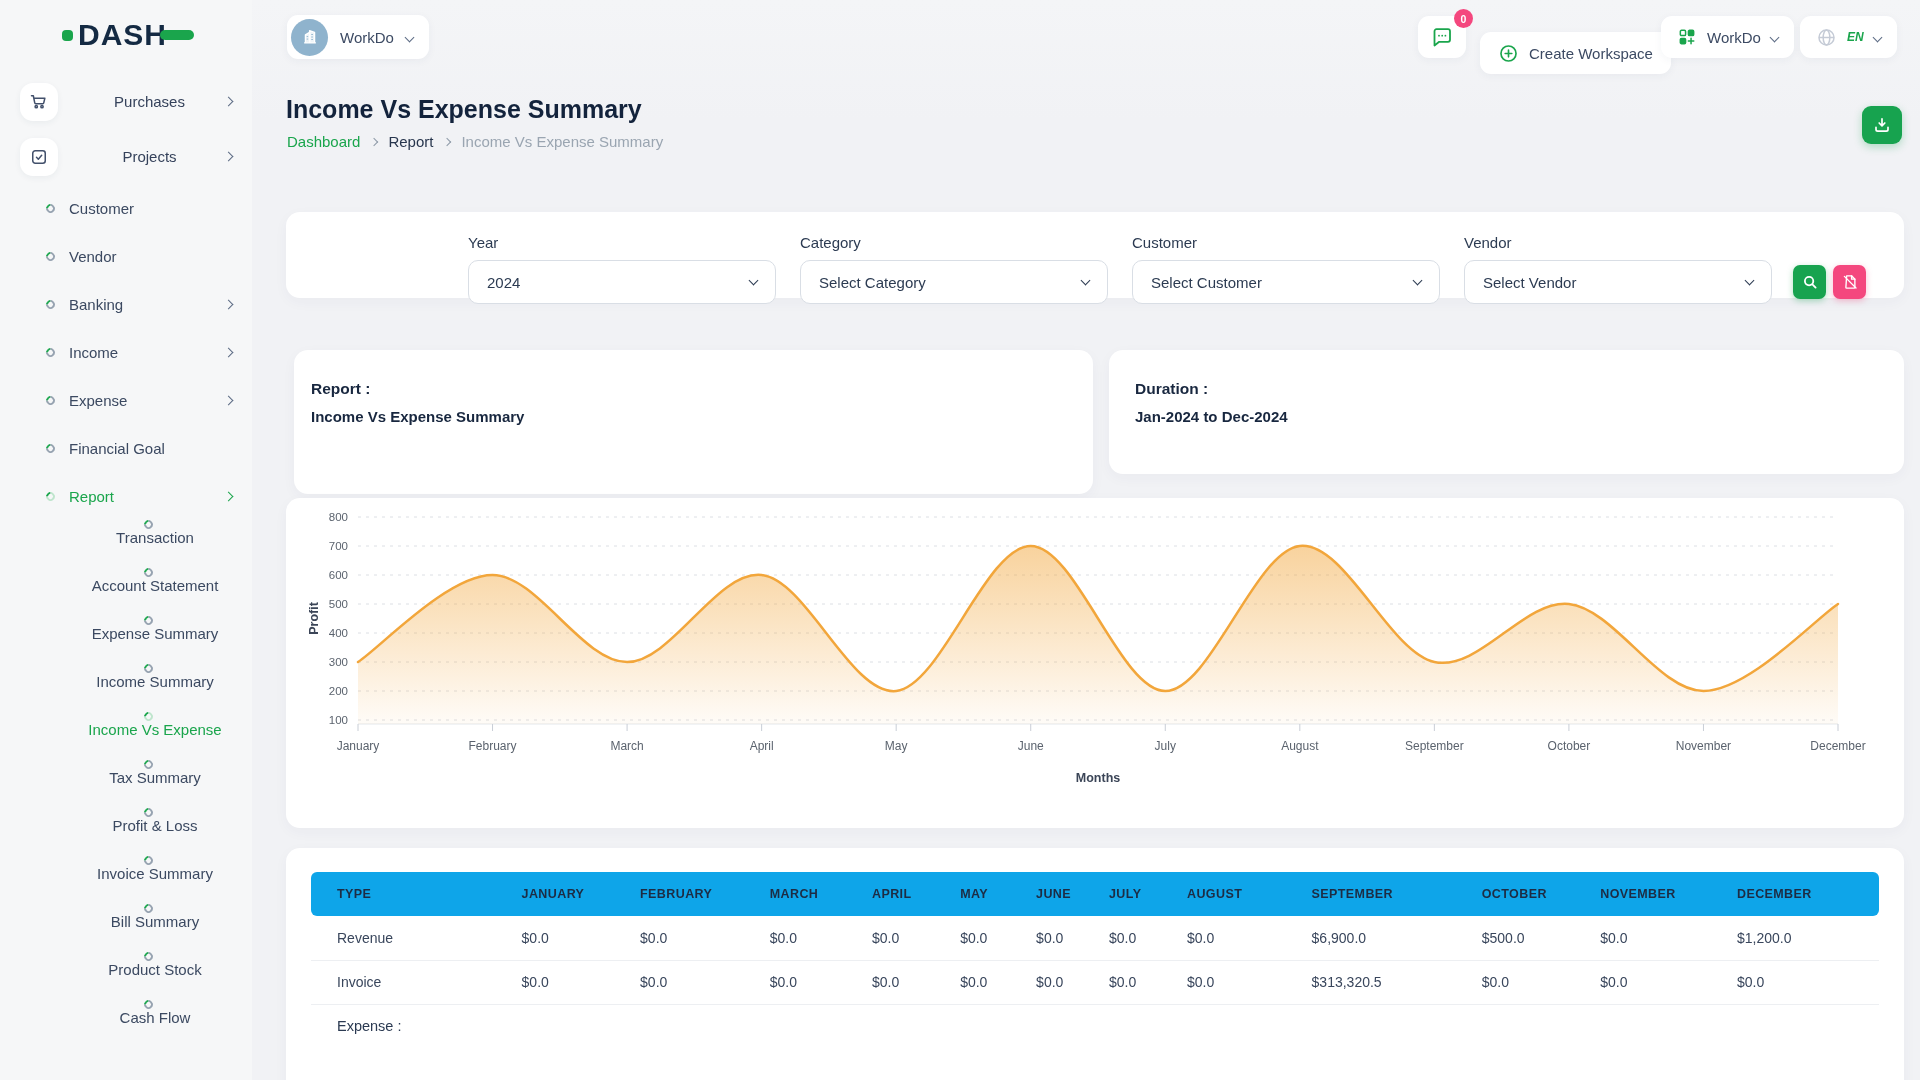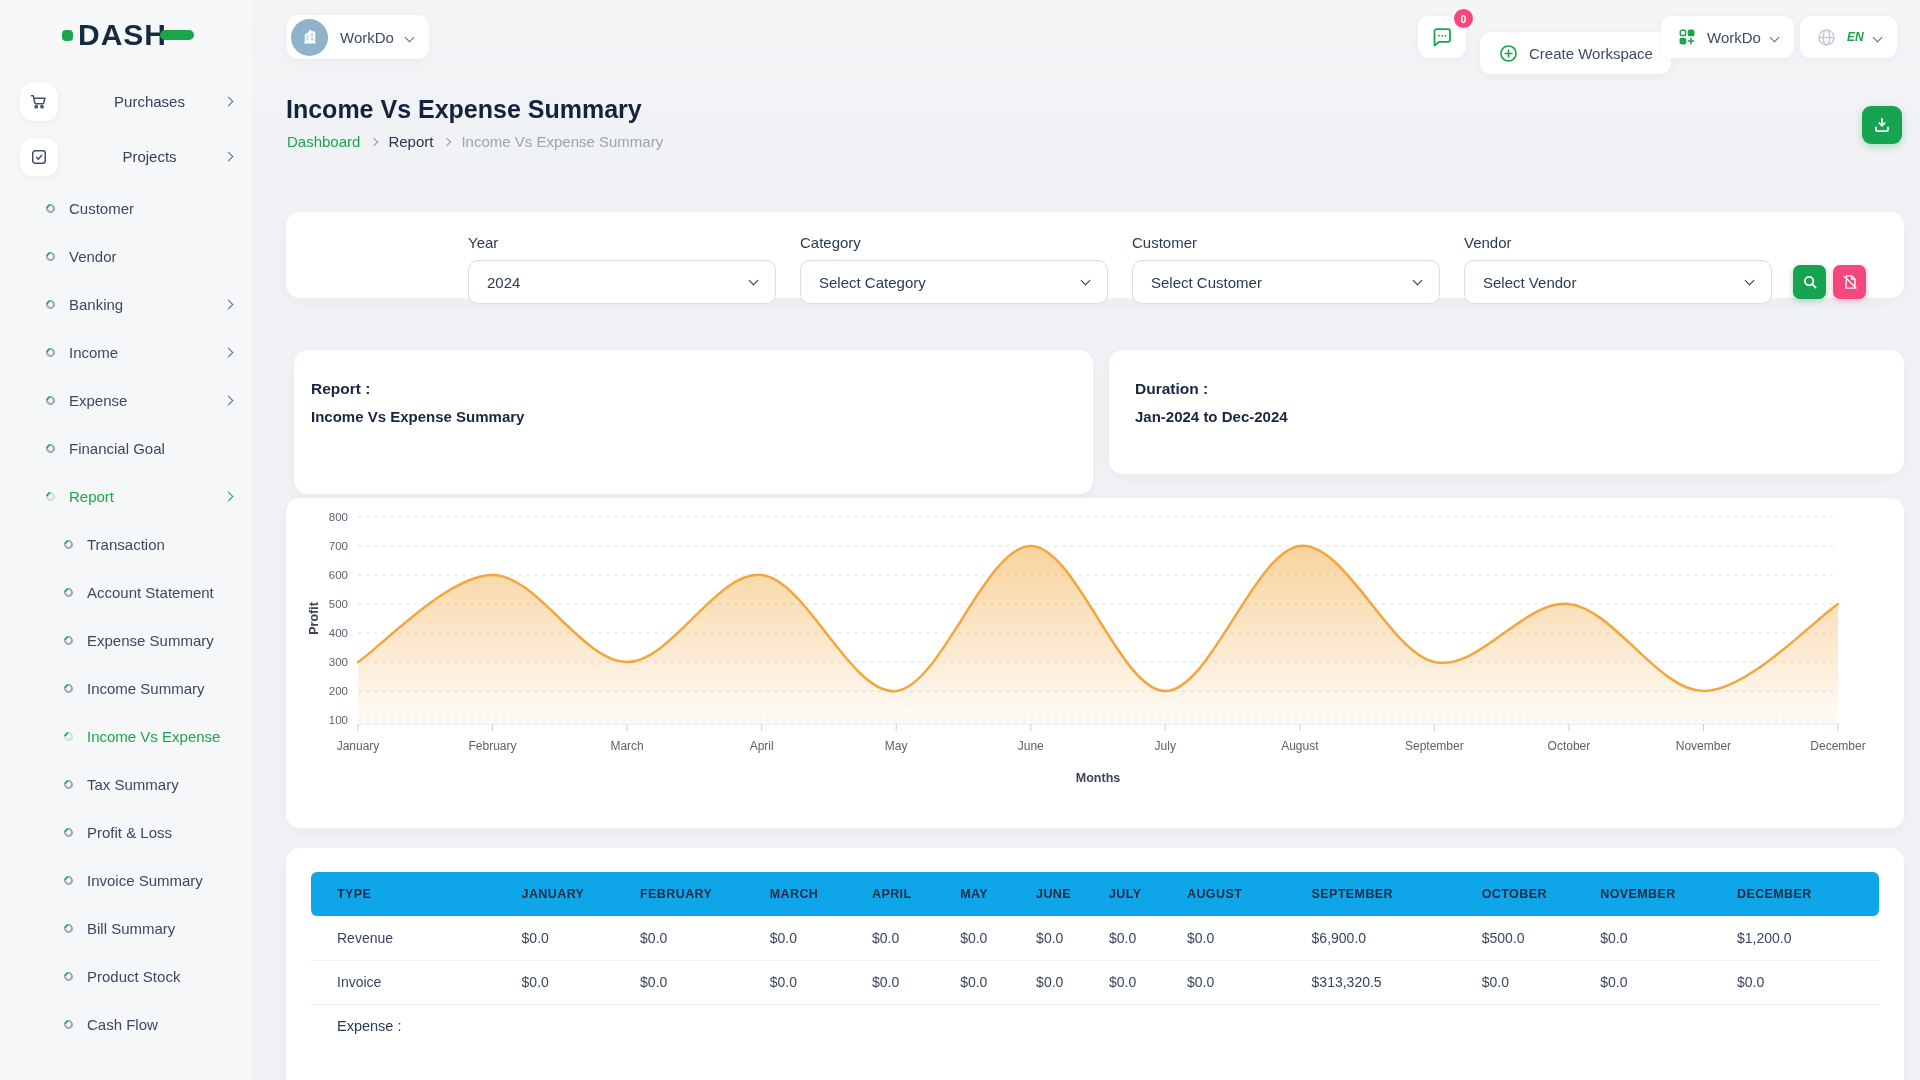--- a/index.html
+++ b/index.html
@@ -17,21 +17,21 @@
   .side-menu { position:absolute; left:12px; top:74px; width:230px; }
   .side-item { display:flex; align-items:center; height:55px; padding:0 10px 0 8px; cursor:pointer;text-align:center; }
   .side-item .tile { width:38px; height:38px; border-radius:13px; background:#fff; display:flex;
                      align-items:center; justify-content:center; color:#42506b;
                      box-shadow:0 2px 6px rgba(40,60,90,.06); flex:0 0 38px; }
   .side-item .lbl { margin-left:16px; font-size:15px; color:#35425b; flex:1; }
   .side-item.active-pill { background:#17a34f; border-radius:10px; height:46px; margin:4px 0 5px; }
   .side-item.active-pill .tile { color:#17a34f; border-radius:12px; }
   .side-item.active-pill .lbl { color:#fff; font-weight:700; }
   .sub-item { display:flex; align-items:center; height:48px; padding:0 10px 0 34px; cursor:pointer; }
-  .sub-item.lvl2 { padding-left:52px; }
+  .sub-item.lvl2 { padding-left:52px;flex-direction:column; }
   .bullet { width:9px; height:9px; border-radius:50%; border:2px solid #97a3b1; border-top-color:#21a852;
             transform:rotate(-45deg); flex:0 0 9px; }
   .sub-item .lbl { margin-left:14px; font-size:15px; color:#3b4961; flex:1; }
   .sub-item.active .lbl { color:#1aa54c; }
   .sub-item.active .bullet { border-color:#bfe5cd; border-top-color:#1aa54c; }
   .chev { display:inline-block; width:7px; height:7px; border-right:1.8px solid #5c6b84; border-bottom:1.8px solid #5c6b84; }
   .chev.r { transform:rotate(-45deg); }
   .chev.d { transform:rotate(45deg); }
   .chev.w { border-color:#fff; }
   .chev.green { border-color:#1aa54c; }

